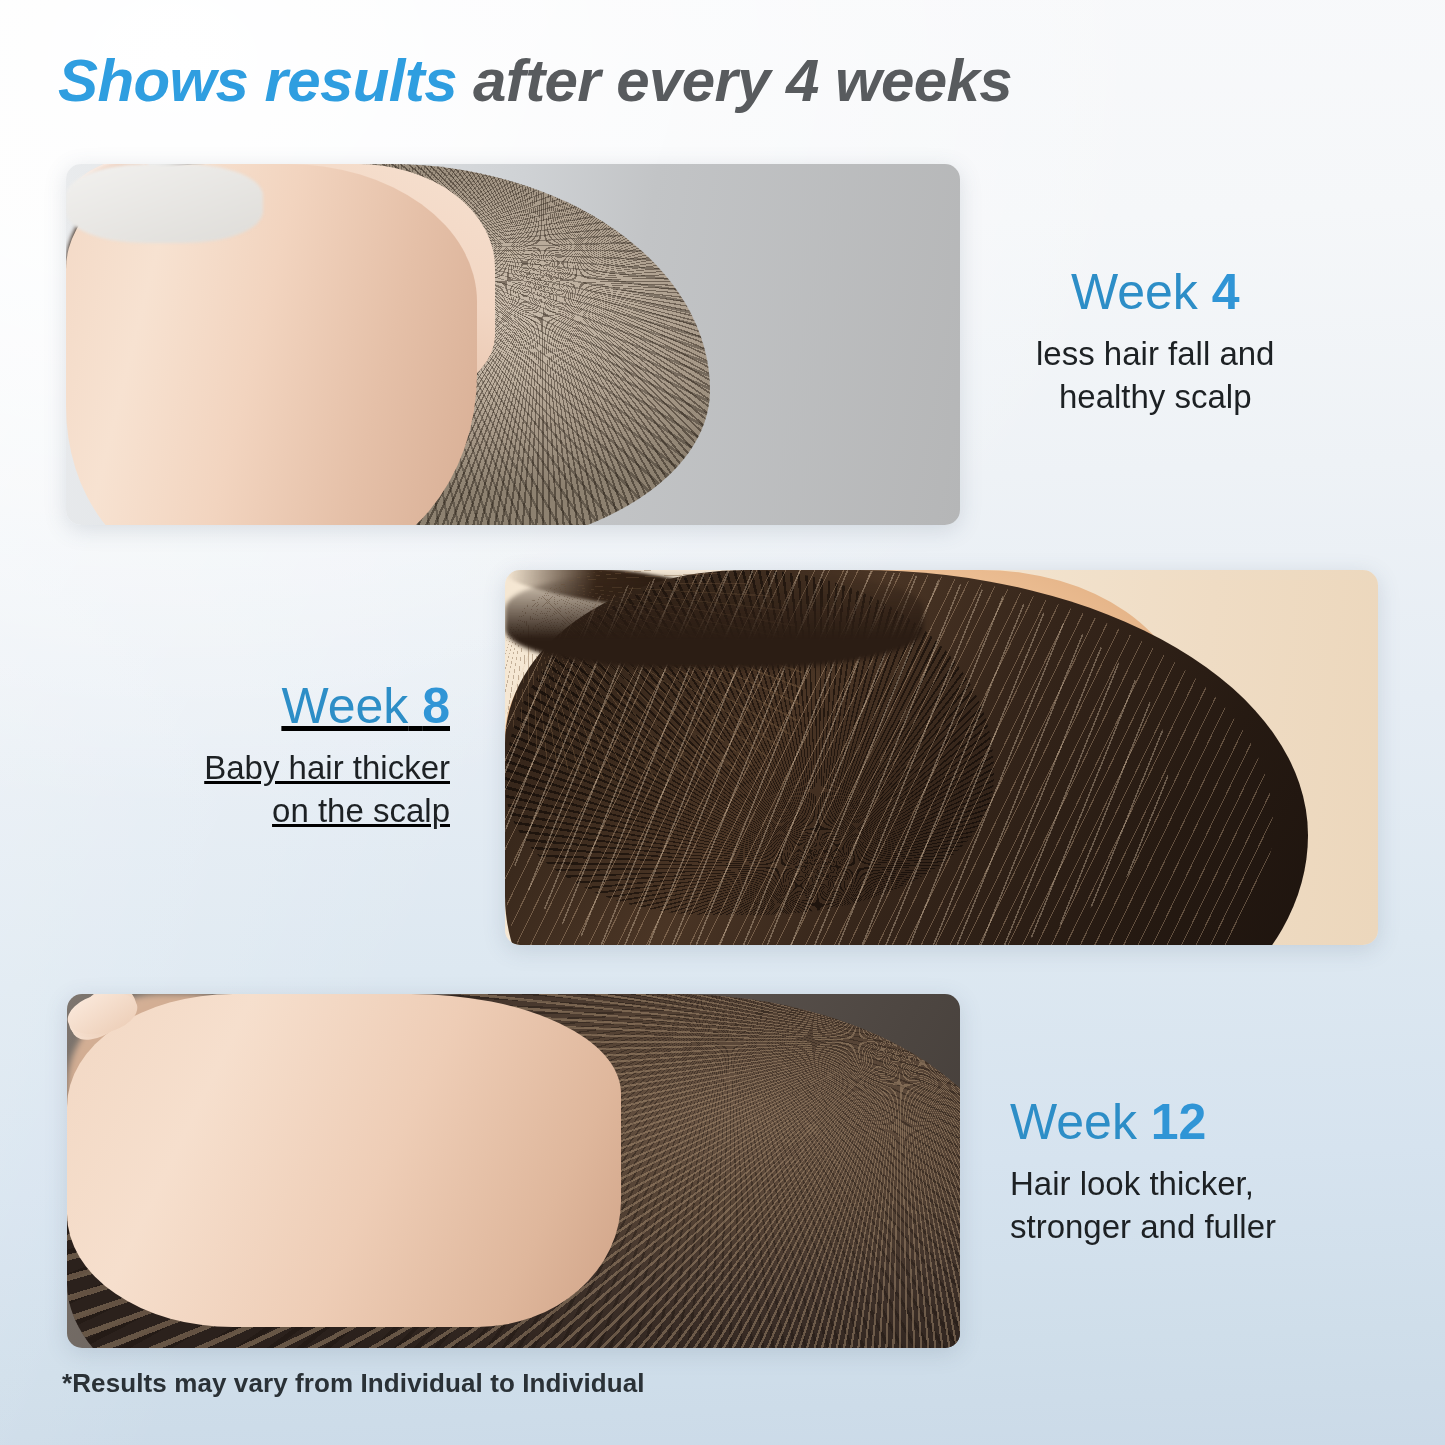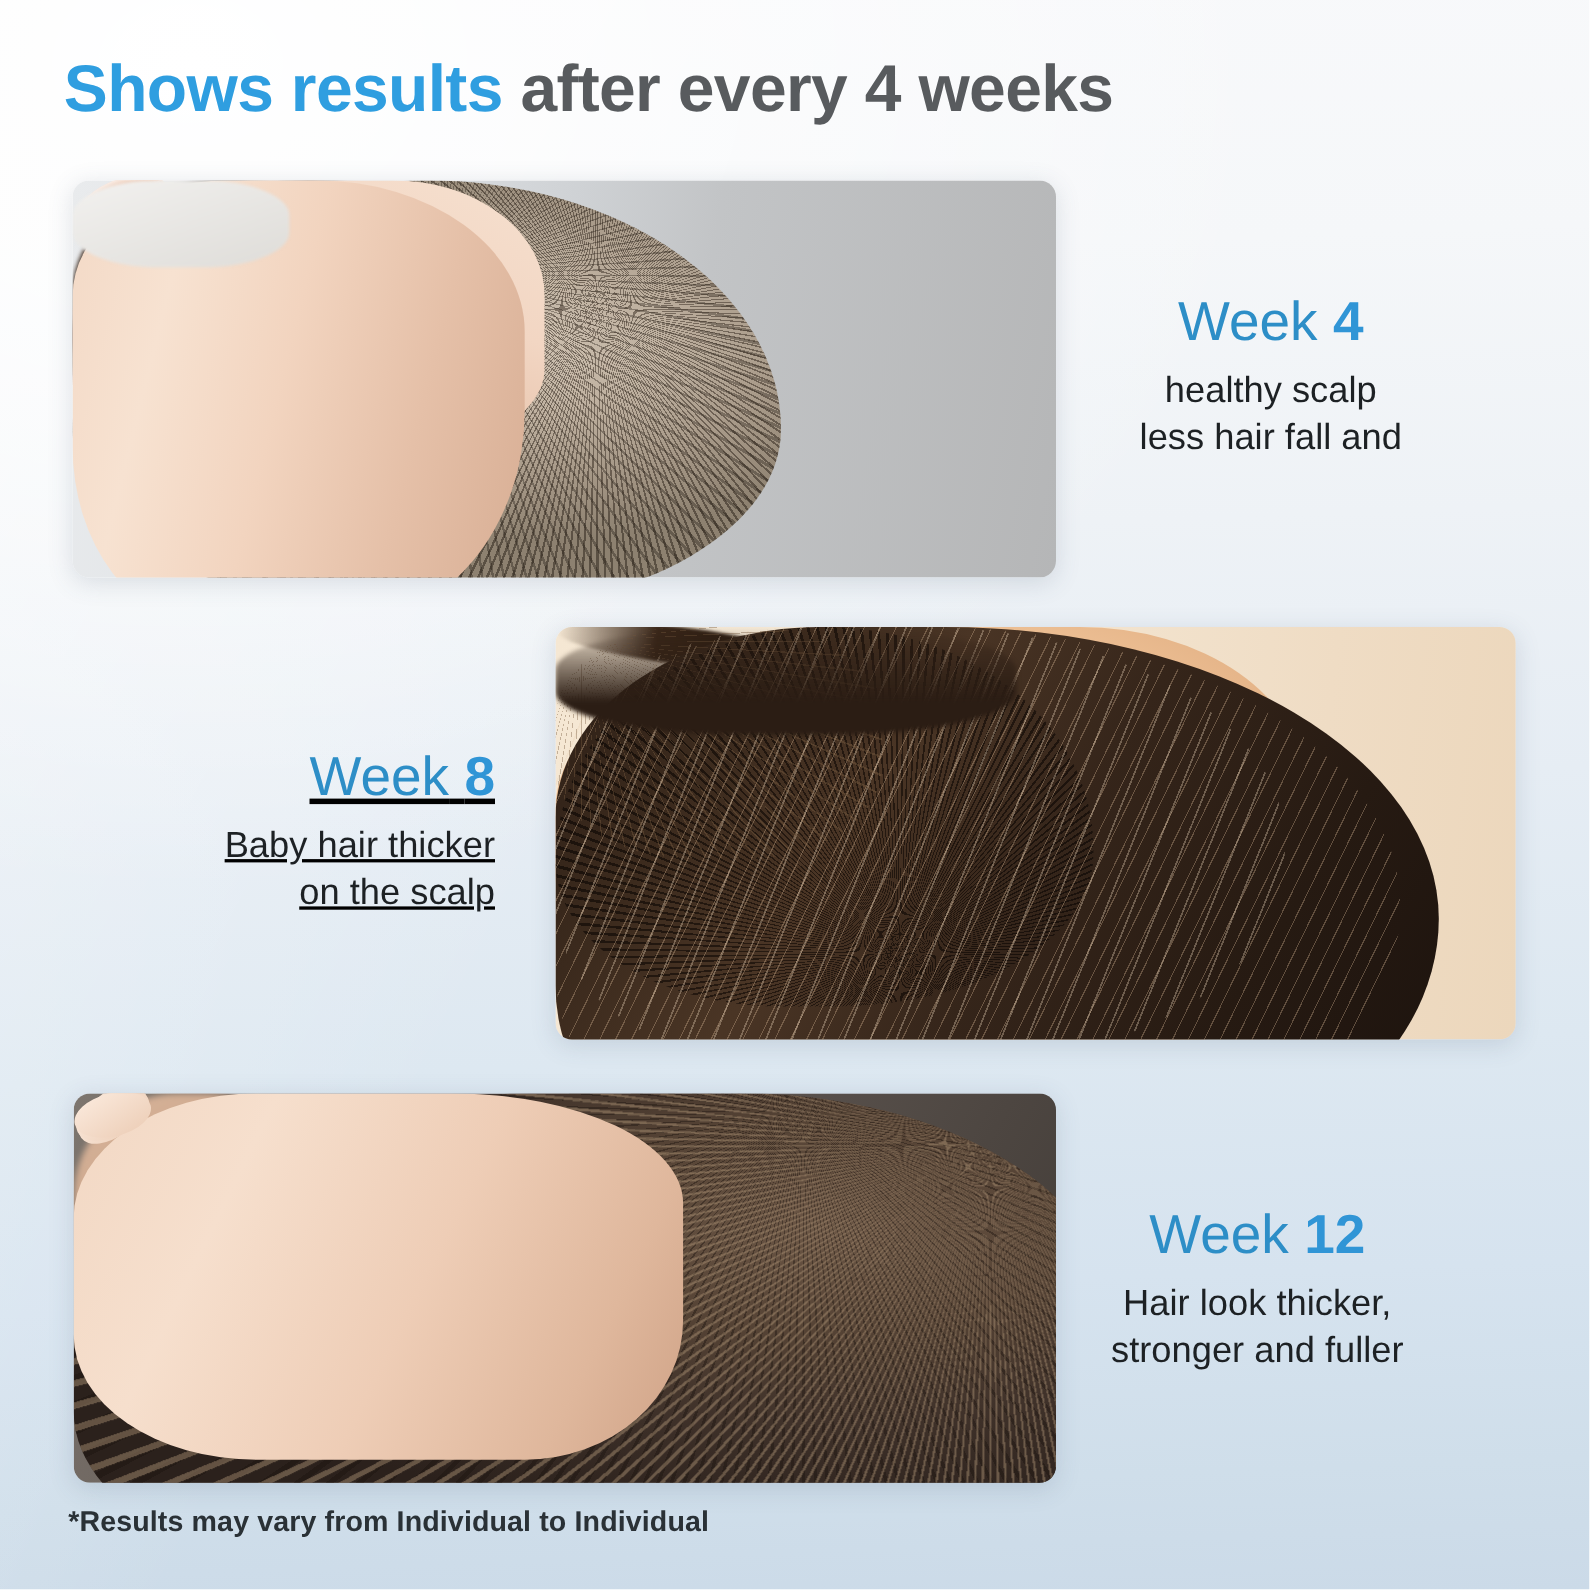--- a/index.html
+++ b/index.html
@@ -44,20 +44,21 @@
   
   .title {
     position: absolute;
     left: 58px;
     top: 46px;
     font-size: 60px;
     font-weight: bold;
     letter-spacing: -0.6px;
     white-space: nowrap;
     z-index: 6;
+    font-style: italic;
   }
   .title .accent { color: #2f9ee0; }
   .title .plain  { color: #585b5e; }
 
   
   .panel {
     position: absolute;
     border-radius: 15px;
     overflow: hidden;
     z-index: 4;
@@ -303,21 +304,21 @@
   }
   .caption .desc {
     margin-top: 14px;
     font-size: 33px;
     line-height: 1.30;
     color: #1d2124;
   }
 
   #caption-1 { left: 1036px; top: 266px; text-align: center; }
   #caption-2 { left: 150px;  top: 680px; width: 300px; text-align: right; text-decoration: underline; }
-  #caption-3 { left: 1010px; top: 1096px; text-align: center; }
+  #caption-3 { left: 1010px; top: 1096px; text-align: left; }
 
   
   .disclaimer {
     position: absolute;
     left: 62px;
     top: 1368px;
     font-size: 26px;
     color: #2a3136;
     letter-spacing: 0.1px;
     z-index: 7;
@@ -348,22 +349,22 @@
     <div class="ph p1-nail-b"></div>
     <div class="ph p1-cuff"></div>
   </div>
 
   <div class="caption" id="caption-1">
     <div class="week">
       <span>Week</span>
       <span class="num">4</span>
     </div>
     <div class="desc">
+      <div>less hair fall and</div>
       <div>healthy scalp</div>
-      <div>less hair fall and</div>
     </div>
   </div>
 
   <div class="panel" id="panel-2">
     <div class="ph p2-bg"></div>
     <div class="ph p2-face"></div>
     <div class="ph p2-brow"></div>
     <div class="ph p2-hair"></div>
     <div class="ph p2-hairline"></div>
     <div class="ph p2-sheen"></div>

